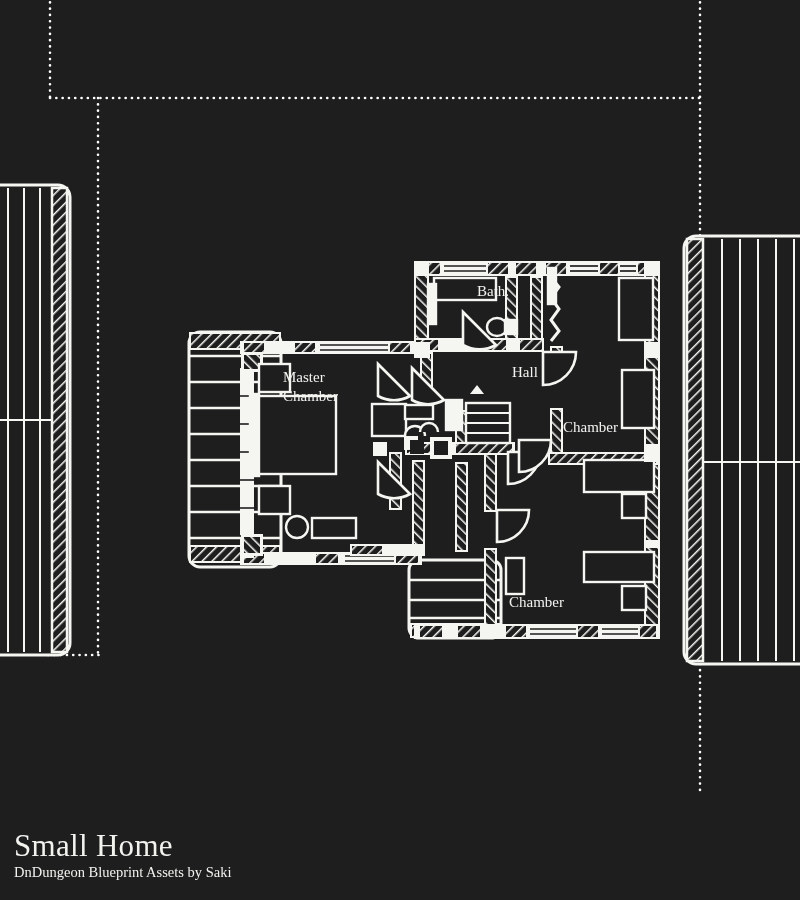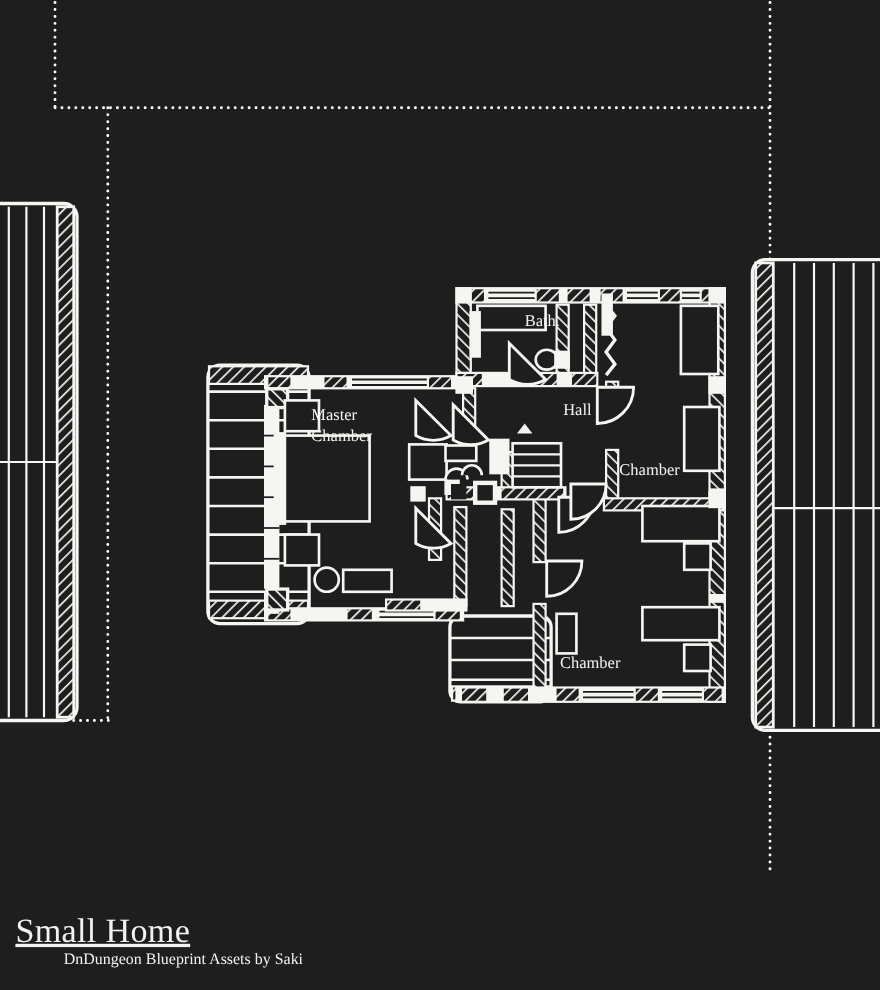--- a/index.html
+++ b/index.html
@@ -2,22 +2,22 @@
 <html><head>
 <meta charset="utf-8">
 <style>
   html,body{margin:0;padding:0;background:#1e1e1e;}
   body{width:800px;height:900px;overflow:hidden;
        font-family:"Liberation Serif",serif;}
   #stage{position:relative;width:800px;height:900px;background:#1e1e1e;}
   svg{display:block;}
   .lbl{fill:#f2f2ef;font-family:"Liberation Serif",serif;font-size:15px;}
   .credit-wrap{position:absolute;left:14px;bottom:18px;color:#f2f2ef;}
-  .credit-title{font-size:31px;line-height:1.05;letter-spacing:.3px;text-decoration:underline;}
-  .credit-line{font-size:14.5px;line-height:1.33;margin-left:44px;}
+  .credit-title{font-size:31px;line-height:1.05;letter-spacing:.3px;}
+  .credit-line{font-size:14.5px;line-height:1.33;}
 </style>
 </head>
 <body>
 
 <div id="stage">
 
 <svg width="800" height="900" viewBox="0 0 800 900">
   <defs>
     <pattern id="hatch" width="7" height="7" patternTransform="rotate(45)" patternUnits="userSpaceOnUse">
       <rect width="7" height="7" fill="#1e1e1e"></rect>

